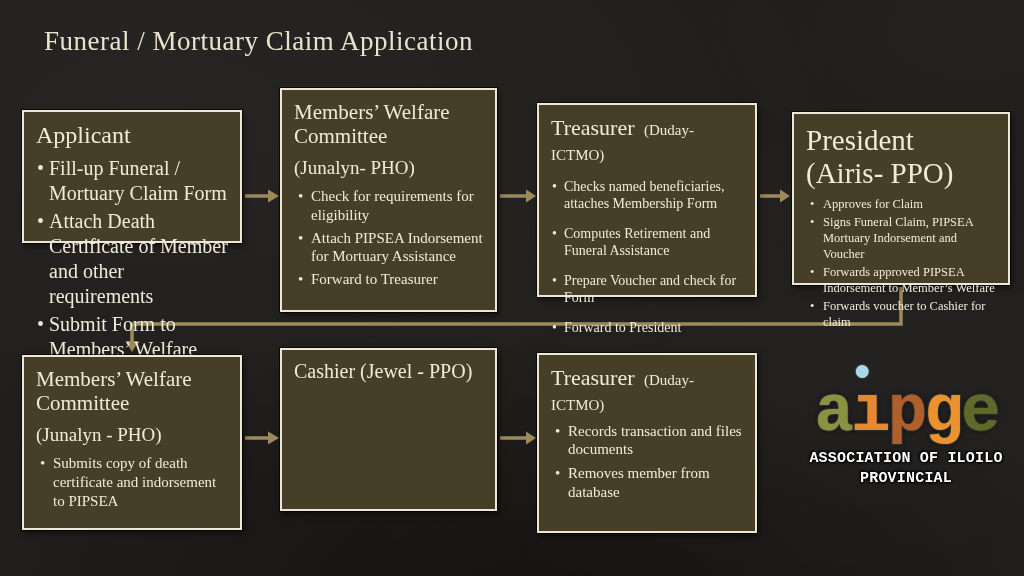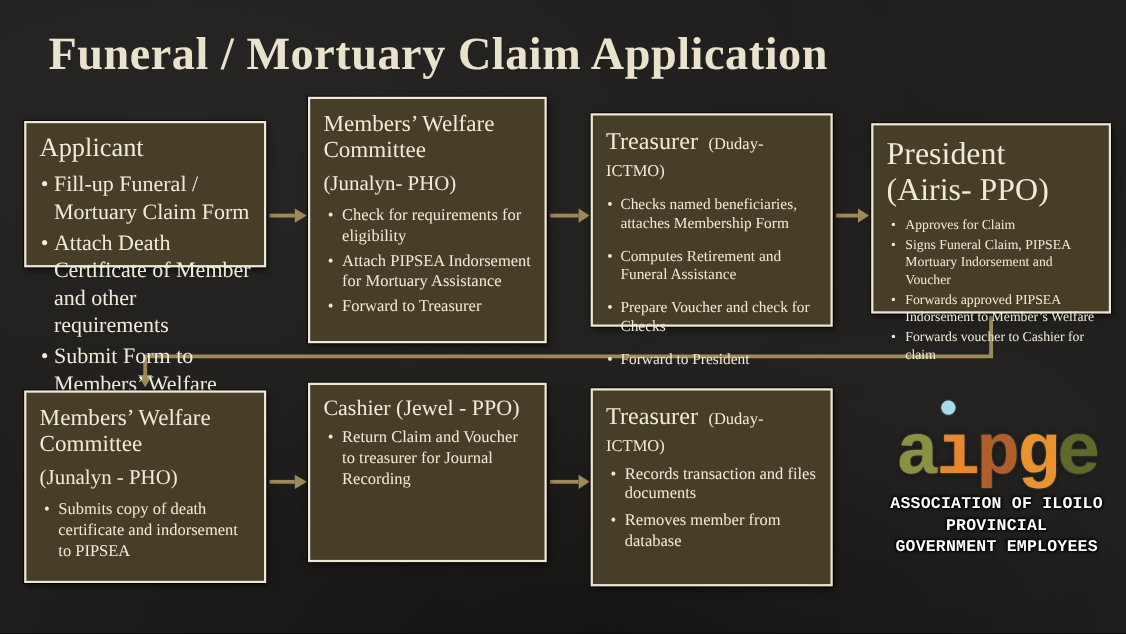--- a/index.html
+++ b/index.html
@@ -8,21 +8,21 @@
     font-family:"Liberation Serif", serif;
     background-color:#201e1c;
     background-image:
       radial-gradient(1200px 600px at 15% 20%, rgba(255,255,255,0.035), transparent 60%),
       radial-gradient(900px 500px at 80% 70%, rgba(255,255,255,0.022), transparent 60%),
       radial-gradient(800px 420px at 55% 105%, rgba(0,0,0,0.4), transparent 70%),
       radial-gradient(500px 300px at 95% 5%, rgba(255,255,255,0.015), transparent 60%);
   }
   .title{
     position:absolute;left:44px;top:26px;margin:0;
-    font-size:42px;font-weight:bold;letter-spacing:0.5px;
+    font-size:27px;font-weight:normal;letter-spacing:0.5px;
     color:var(--title_text);
   }
   svg.connectors{position:absolute;left:0;top:0;pointer-events:none;}
   .arrow-line{stroke:var(--arrow);stroke-width:3.5;fill:none;}
   .arrow-head{fill:var(--arrow);stroke:none;}
   .box{
     position:absolute;box-sizing:border-box;
     background:var(--box_fill);
     border:2px solid var(--box_border);
     box-shadow:0 0 0 1px rgba(0,0,0,0.65), 2px 3px 6px rgba(0,0,0,0.5);
@@ -142,21 +142,21 @@
   </div>
 
   <div class="box" id="b3">
     <div class="box-h">
       <span>Treasurer</span>
       <span class="h-suffix">(Duday- ICTMO)</span>
     </div>
     <div class="bullets">
       <div class="bullet">Checks named beneficiaries, attaches Membership Form</div>
       <div class="bullet">Computes Retirement and Funeral Assistance</div>
-      <div class="bullet">Prepare Voucher and check for Checks</div>
+      <div class="bullet">Prepare Voucher and check for Form</div>
       <div class="bullet">Forward to President</div>
     </div>
   </div>
 
   <div class="box b-wide" id="b4">
     <div class="box-h">President (Airis- PPO)</div>
     <div class="bullets">
       <div class="bullet">Approves for Claim</div>
       <div class="bullet">Signs Funeral Claim, PIPSEA Mortuary Indorsement and Voucher</div>
       <div class="bullet">Forwards approved PIPSEA Indorsement to Member’s Welfare</div>
@@ -168,38 +168,36 @@
     <div class="box-h">Members’ Welfare Committee</div>
     <div class="box-sub">(Junalyn - PHO)</div>
     <div class="bullets">
       <div class="bullet">Submits copy of death certificate and indorsement to PIPSEA</div>
     </div>
   </div>
 
   <div class="box b-wide" id="b6">
     <div class="box-h">Cashier (Jewel - PPO)</div>
     <div class="bullets">
-      <div class="bullet">Return Claim and Voucher to treasurer for Journal Recording</div>
     </div>
   </div>
 
   <div class="box b-wide" id="b7">
     <div class="box-h">
       <span>Treasurer</span>
       <span class="h-suffix">(Duday- ICTMO)</span>
     </div>
     <div class="bullets">
       <div class="bullet">Records transaction and files documents</div>
       <div class="bullet">Removes member from database</div>
     </div>
   </div>
 
   <div class="logo">
     <div class="logo-letters">
       <span style="color: rgb(138, 145, 64);">a</span><span class="logo-i"><span style="color: rgb(232, 135, 43);">ı</span><span class="i-dot" style="color: rgb(166, 217, 234);">●</span></span><span style="color: rgb(176, 95, 42);">p</span><span style="color: rgb(234, 146, 45);">g</span><span style="color: rgb(93, 106, 40);">e</span>
     </div>
     <div class="logo-caption">
       <div>ASSOCIATION OF ILOILO PROVINCIAL</div>
-      <div>GOVERNMENT EMPLOYEES</div>
     </div>
   </div>
 
 </div>
 
 </body></html>

